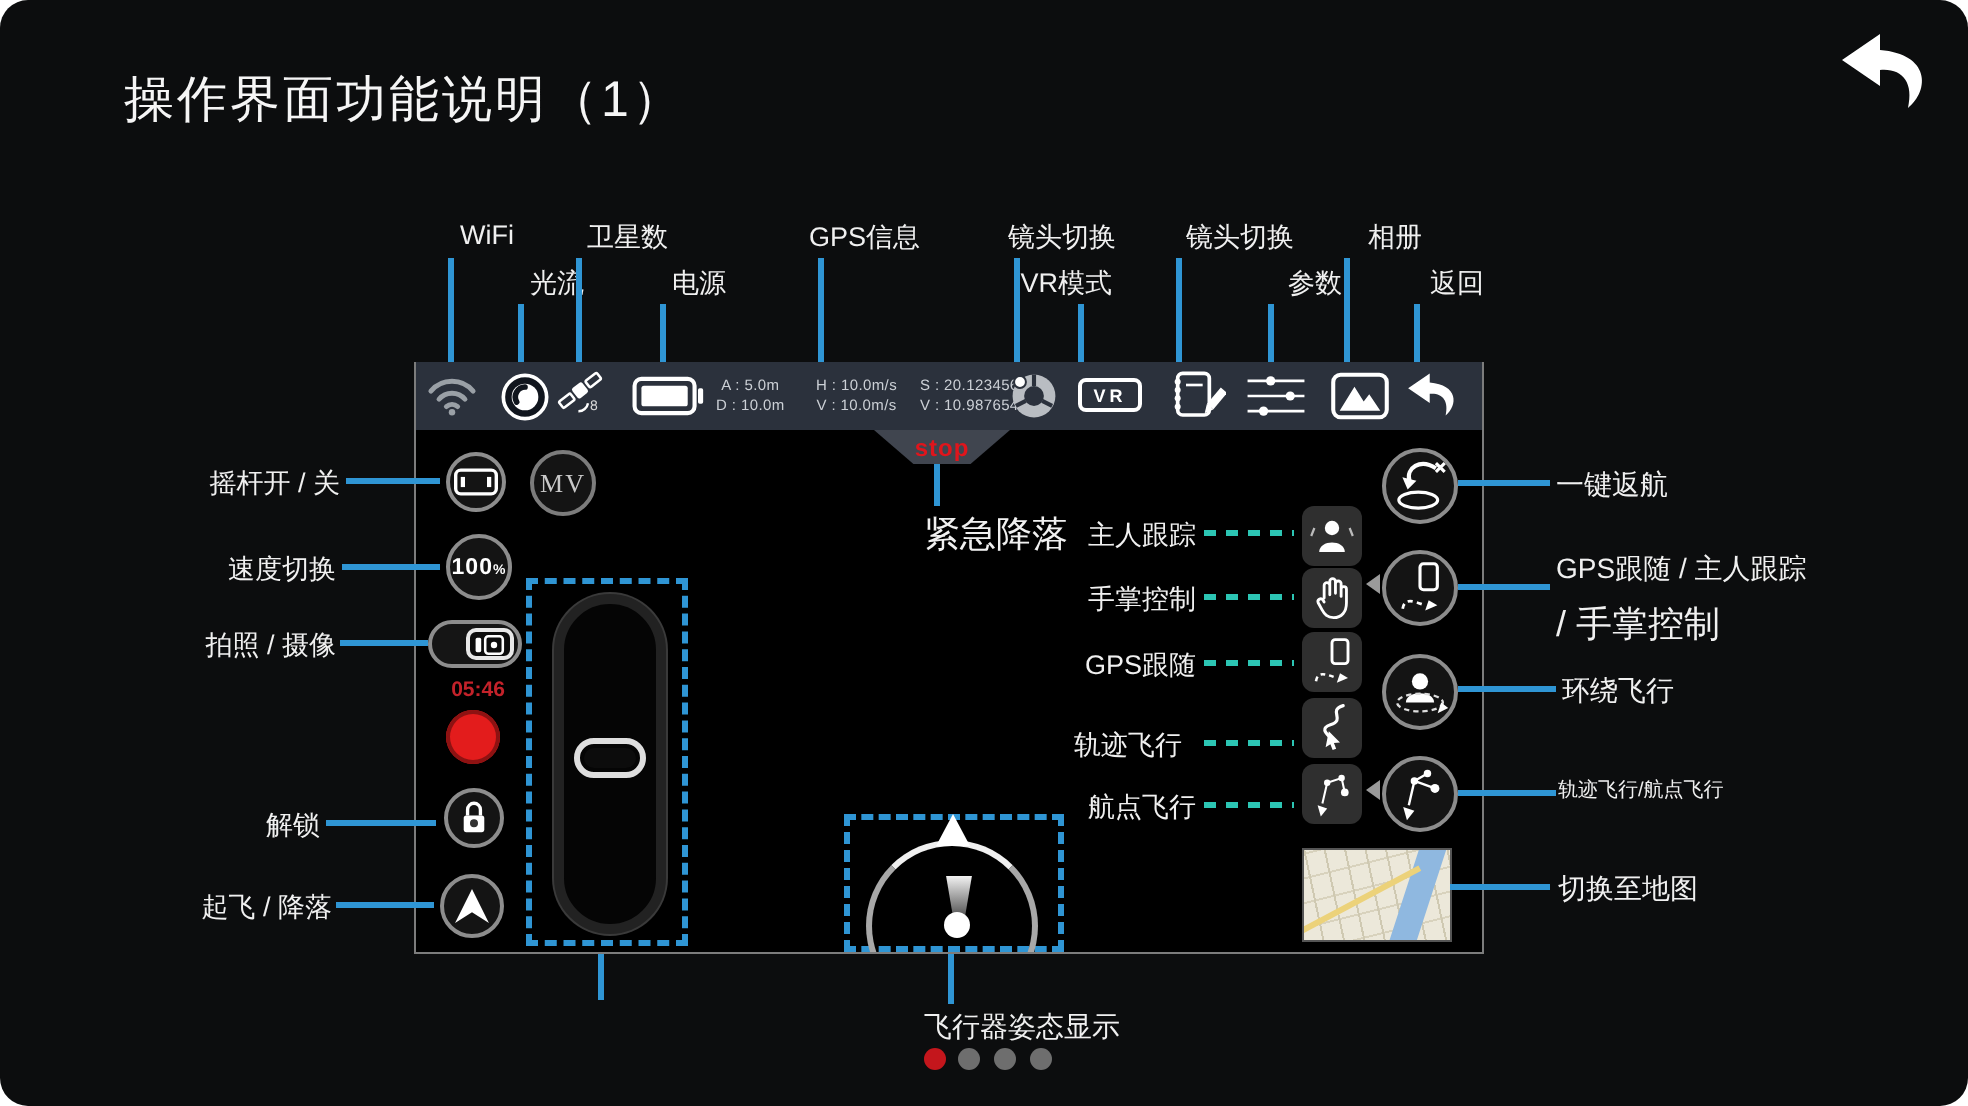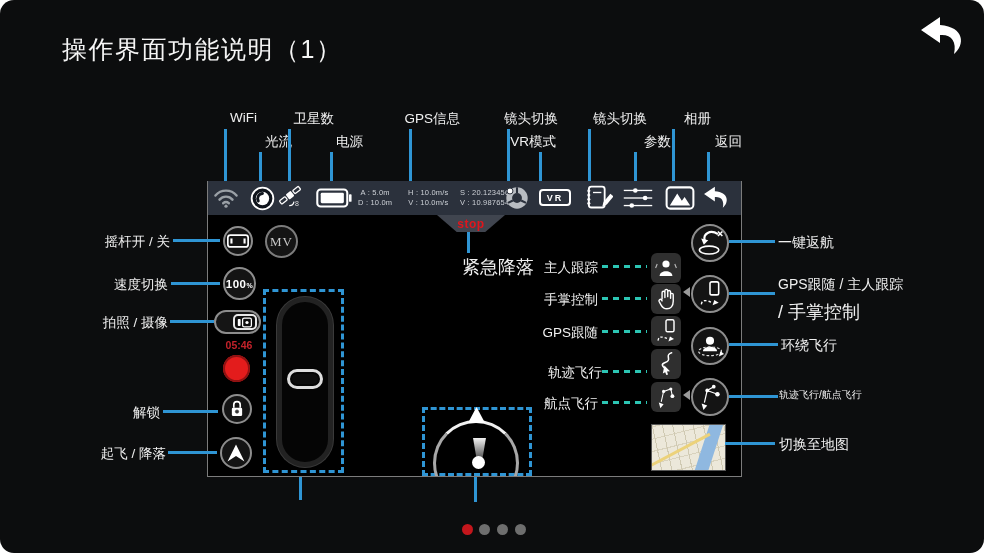--- a/index.html
+++ b/index.html
@@ -323,21 +323,21 @@
   <div class="hline" style="left:170px;top:320px;width:44px"></div>
   <div class="hline" style="left:163px;top:410px;width:55px"></div>
   <div class="hline" style="left:168px;top:451px;width:49px"></div>
 
   <div class="vline" style="left:467px;top:232px;height:21px"></div>
   <div class="ann center" style="left:414px;top:255px;width:120px;font-size:18px">紧急降落</div>
 
   <div class="ann right" style="left:518px;top:259px;width:80px">主人跟踪</div>
   <div class="ann right" style="left:518px;top:291px;width:80px">手掌控制</div>
   <div class="ann right" style="left:518px;top:324px;width:80px">GPS跟随</div>
-  <div class="ann right" style="left:522px;top:364px;width:80px">轨迹飞行</div>
+  <div class="ann right" style="left:511px;top:364px;width:80px">轨迹飞行</div>
   <div class="ann right" style="left:518px;top:395px;width:80px">航点飞行</div>
   <div class="teal" style="left:602px;top:265px;width:45px"></div>
   <div class="teal" style="left:602px;top:297px;width:45px"></div>
   <div class="teal" style="left:602px;top:330px;width:45px"></div>
   <div class="teal" style="left:602px;top:370px;width:45px"></div>
   <div class="teal" style="left:602px;top:401px;width:45px"></div>
 
   <div class="hline" style="left:729px;top:240px;width:46px"></div>
   <div class="hline" style="left:729px;top:292px;width:46px"></div>
   <div class="hline" style="left:729px;top:343px;width:49px"></div>
@@ -345,19 +345,20 @@
   <div class="hline" style="left:725px;top:442px;width:50px"></div>
   <div class="ann" style="left:778px;top:234px;font-size:14px">一键返航</div>
   <div class="ann" style="left:778px;top:276px;font-size:14px">GPS跟随 / 主人跟踪</div>
   <div class="ann" style="left:778px;top:300px;font-size:18px">/ 手掌控制</div>
   <div class="ann" style="left:781px;top:337px;font-size:14px">环绕飞行</div>
   <div class="ann" style="left:779px;top:388px;font-size:10px">轨迹飞行/航点飞行</div>
   <div class="ann" style="left:779px;top:436px;font-size:14px">切换至地图</div>
 
   <div class="vline" style="left:299px;top:477px;height:23px"></div>
   <div class="vline" style="left:474px;top:477px;height:25px"></div>
+  <div class="ann center" style="left:395px;top:505px;width:165px;font-size:14px">飞行器姿态显示</div>
 
   <div class="dot active" style="left:462px"></div>
   <div class="dot" style="left:479px"></div>
   <div class="dot" style="left:497px"></div>
   <div class="dot" style="left:515px"></div>
 
 </div>
 
 </body></html>

